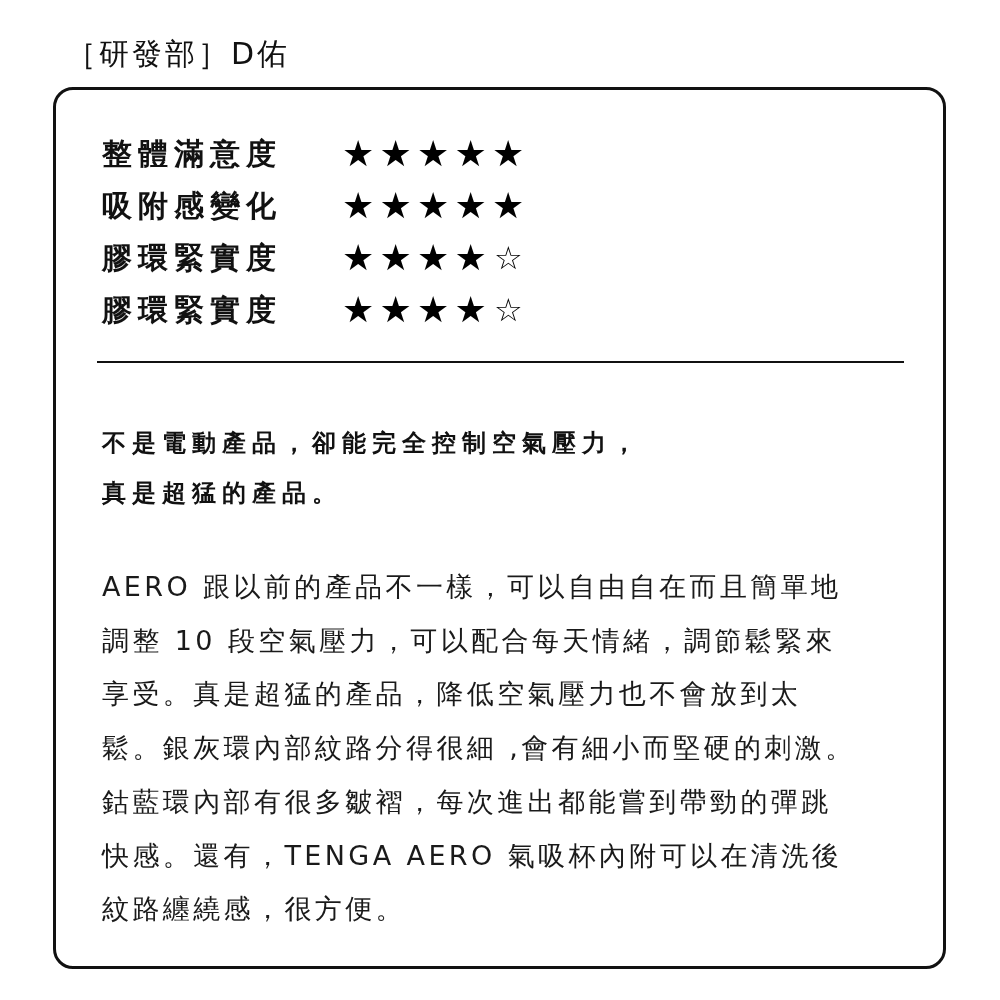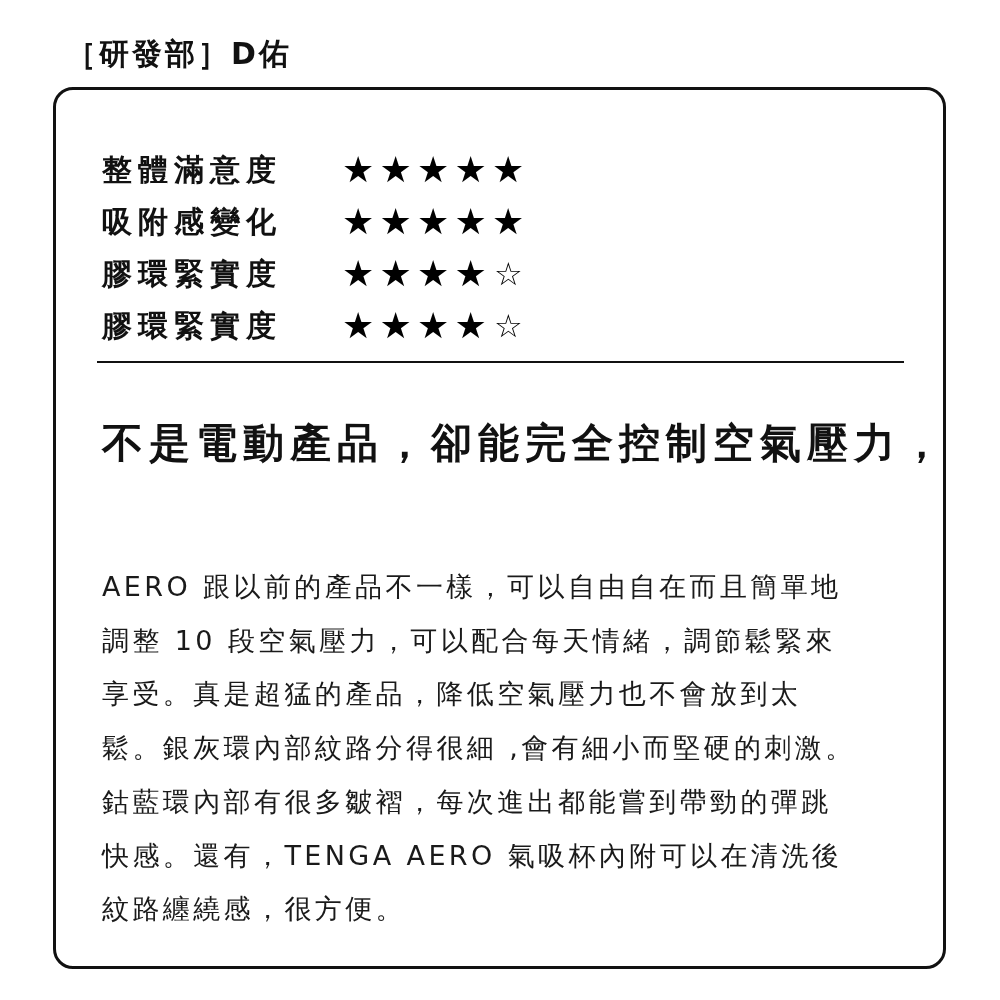--- a/index.html
+++ b/index.html
@@ -13,42 +13,41 @@
       position: relative;
       overflow: hidden;
       color: #111111;
       font-family: "DejaVu Sans", "Liberation Sans", sans-serif;
     }
     .reviewer {
       position: absolute;
       left: 66px;
       top: 34px;
       font-size: 30px;
-      font-weight: bold;
+      font-weight: normal;
       letter-spacing: 3px;
       line-height: 40px;
       color: #111111;
       white-space: nowrap;
     }
     .card {
       position: absolute;
       left: 53px;
       top: 87px;
       width: 887px;
       height: 876px;
       border: 3px solid #111111;
       border-radius: 20px;
       box-sizing: content-box;
     }
     .ratings {
       position: absolute;
       left: 102px;
       top: 128px;
       width: 440px;
-      margin-top: 16px;
     }
     .rating-row {
       position: relative;
       height: 52px;
       display: flex;
       align-items: center;
     }
     .rating-label {
       width: 238px;
       font-size: 30px;
@@ -77,21 +76,21 @@
       top: 361px;
       width: 807px;
       height: 2px;
       background: #111111;
     }
     .headline {
       position: absolute;
       left: 102px;
       top: 418px;
       width: 800px;
-      font-size: 41px;
+      font-size: 24px;
       font-weight: bold;
       letter-spacing: 6px;
       line-height: 50px;
     }
     .headline-line {
       display: block;
       white-space: nowrap;
     }
     .body-text {
       position: absolute;
@@ -155,20 +154,21 @@
       <span class="star filled">★</span>
       <span class="star empty">☆</span>
     </span>
   </div>
 </div>
 
 <div class="divider"></div>
 
 <div class="headline">
   <span class="headline-line">不是電動產品，卻能完全控制空氣壓力，</span>
+  <span class="headline-line">真是超猛的產品。</span>
 </div>
 
 <div class="body-text">
   <span class="body-line">AERO 跟以前的產品不一樣，可以自由自在而且簡單地</span>
   <span class="body-line">調整 10 段空氣壓力，可以配合每天情緒，調節鬆緊來</span>
   <span class="body-line">享受。真是超猛的產品，降低空氣壓力也不會放到太</span>
   <span class="body-line">鬆。銀灰環內部紋路分得很細 ,會有細小而堅硬的刺激。</span>
   <span class="body-line">鈷藍環內部有很多皺褶，每次進出都能嘗到帶勁的彈跳</span>
   <span class="body-line">快感。還有，TENGA AERO 氣吸杯內附可以在清洗後</span>
   <span class="body-line">紋路纏繞感，很方便。</span>

